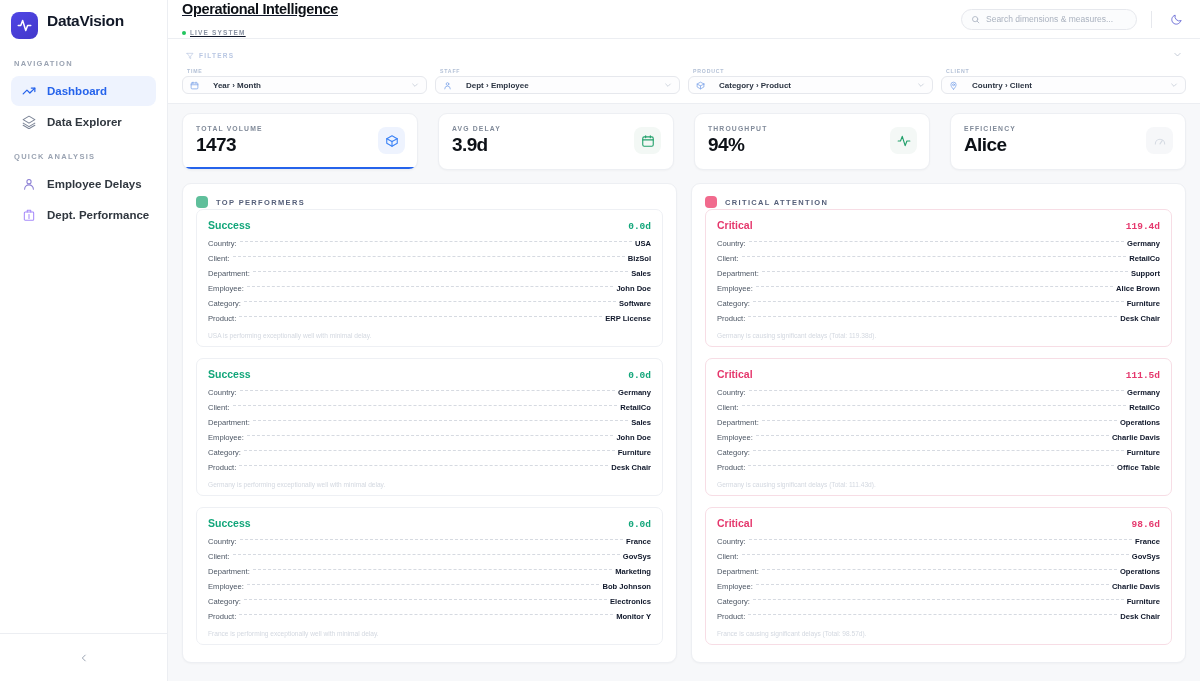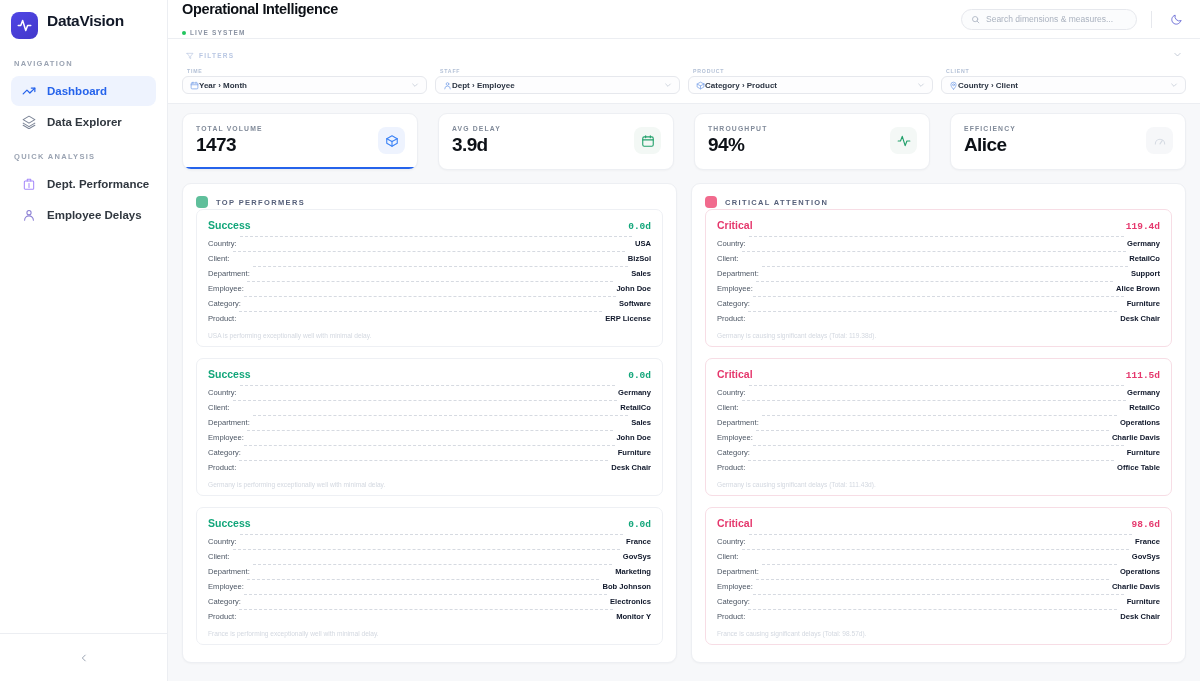--- a/index.html
+++ b/index.html
@@ -59,21 +59,21 @@
 
   
   .main { flex: 1 1 auto; height: 681px; display: flex; flex-direction: column; background: #f7f8fa; overflow: hidden; }
 
   .topbar {
     height: 39px; background: #ffffff;
     border-bottom: 1px solid #eceef2;
     display: flex; align-items: center; padding: 0 14px 0 14px;
     flex: 0 0 39px;
   }
-  .title-wrap { display: flex; flex-direction: column; justify-content: space-between; gap: 12px; }
+  .title-wrap { display: flex; flex-direction: column; justify-content: space-between; gap: 12px; text-decoration: underline; }
   .page-title { font-size: 14.5px; font-weight: 700; letter-spacing: -0.35px; color: #0d1117; line-height: 1.05; }
   .live-row { display: flex; align-items: center; gap: 4px; }
   .live-dot { width: 4px; height: 4px; border-radius: 50%; background: #22c55e; }
   .live-text { font-size: 6.5px; font-weight: 700; letter-spacing: 1.15px; color: #8a93a3; }
   .top-spacer { flex: 1 1 auto; }
   .search-box {
     width: 176px; height: 21px; border: 1px solid #e6e8ed; border-radius: 11px;
     background: #fbfcfd; display: flex; align-items: center; gap: 6px; padding: 0 9px; justify-content: space-between;
   }
   .search-input {
@@ -94,21 +94,21 @@
   .filters-label { font-size: 6.5px; font-weight: 700; letter-spacing: 1.25px; color: #b9c7e3; }
   .filters-chevron { margin-left: auto; color: #b9c1cf; font-size: 9px; cursor: pointer; padding-right: 4px; }
   .filter-row { display: flex; gap: 8px; }
   .filter-col { flex: 1 1 0; min-width: 0; }
   .filter-micro {
     font-size: 5.2px; font-weight: 700; letter-spacing: 0.8px;
     color: #b3c0d6; padding: 0 0 2px 5px; text-transform: uppercase;
   }
   .filter-select {
     height: 18px; border: 1px solid #e6e8ed; border-radius: 6px; background: #fdfdfe;
-    display: flex; align-items: center; gap: 0; padding: 0 7px; cursor: pointer;
+    display: flex; align-items: center; gap: 14px; padding: 0 7px; cursor: pointer;
   }
   .filter-value { font-size: 8px; font-weight: 700; color: #2b3442; white-space: nowrap; overflow: hidden; text-overflow: ellipsis; }
   .filter-caret { margin-left: auto; color: #c3cad6; font-size: 7px; }
 
   
   .content { flex: 1 1 auto; overflow: hidden; padding: 9px 14px 0 14px; }
 
   .kpi-row { display: flex; gap: 20px; margin-bottom: 13px; }
   .kpi-card {
     flex: 1 1 0; height: 57px; background: #ffffff;
@@ -144,21 +144,21 @@
   }
   .rec-card.crit { border-color: #f7dde5; }
   .rec-top { display: flex; align-items: baseline; justify-content: space-between; margin-bottom: 4px; }
   .rec-status { font-size: 10.5px; font-weight: 700; }
   .rec-status.ok { color: #12a67a; }
   .rec-status.bad { color: #e5386d; }
   .rec-metric { font-size: 9.5px; font-weight: 700; font-family: "Liberation Mono", monospace; }
   .rec-metric.ok { color: #12a67a; }
   .rec-metric.bad { color: #e5386d; }
 
-  .rec-line { display: flex; align-items: flex-start; font-size: 7.6px; line-height: 15px; }
+  .rec-line { display: flex; align-items: center; font-size: 7.6px; line-height: 15px; }
   .rec-key { color: #4b5563; font-weight: 400; white-space: nowrap; }
   .rec-dots { flex: 1 1 auto; border-bottom: 1px dashed #d6dae1; margin: 0 3px 3.5px 3px; height: 1px; }
   .rec-val { color: #0f172a; font-weight: 700; white-space: nowrap; }
   .rec-note { font-size: 6.6px; color: #d3d8e0; margin-top: 6px; }
 </style>
 </head>
 <body>
 
 <div class="app">
 
@@ -192,36 +192,36 @@
             </svg>
         </span>
         <span>Data Explorer</span>
       </div>
     </div>
 
     <div class="nav-section">
       <div class="nav-heading">QUICK ANALYSIS</div>
       <div class="nav-item">
         <span class="ico">
+          <svg width="14" height="14" viewBox="0 0 24 24" fill="none" stroke="#8b7fd4" stroke-width="1.8" stroke-linecap="round" stroke-linejoin="round">
+              <circle cx="12" cy="8" r="3.6"></circle>
+              <path d="M4.5 21a7.5 7.5 0 0 1 15 0"></path>
+            </svg>
+        </span>
+        <span>Employee Delays</span>
+      </div>
+      <div class="nav-item">
+        <span class="ico">
           <svg width="14" height="14" viewBox="0 0 24 24" fill="none" stroke="#a78bfa" stroke-width="1.8" stroke-linecap="round" stroke-linejoin="round">
               <rect x="4" y="7" width="16" height="14" rx="1.5"></rect>
               <path d="M9 7V4h6v3"></path>
               <path d="M12 11v7"></path>
             </svg>
         </span>
         <span>Dept. Performance</span>
-      </div>
-      <div class="nav-item">
-        <span class="ico">
-          <svg width="14" height="14" viewBox="0 0 24 24" fill="none" stroke="#8b7fd4" stroke-width="1.8" stroke-linecap="round" stroke-linejoin="round">
-              <circle cx="12" cy="8" r="3.6"></circle>
-              <path d="M4.5 21a7.5 7.5 0 0 1 15 0"></path>
-            </svg>
-        </span>
-        <span>Employee Delays</span>
       </div>
     </div>
 
     <div class="nav-spacer"></div>
 
     <div class="sidebar-footer">
       <div class="collapse-btn">
         <svg width="10" height="10" viewBox="0 0 24 24" fill="none" stroke="#9aa3b2" stroke-width="2.4" stroke-linecap="round" stroke-linejoin="round">
             <polyline points="15 5 8 12 15 19"></polyline>
           </svg>

